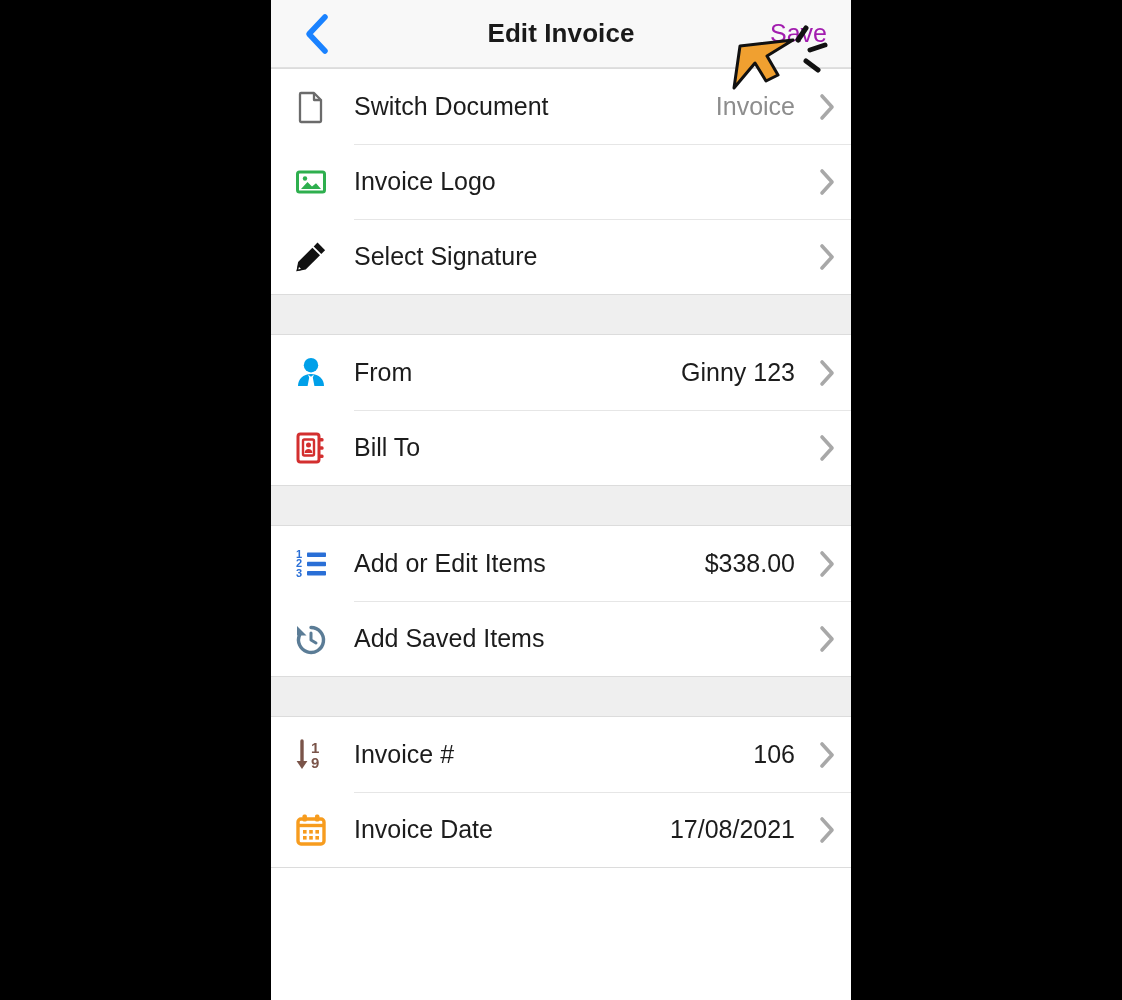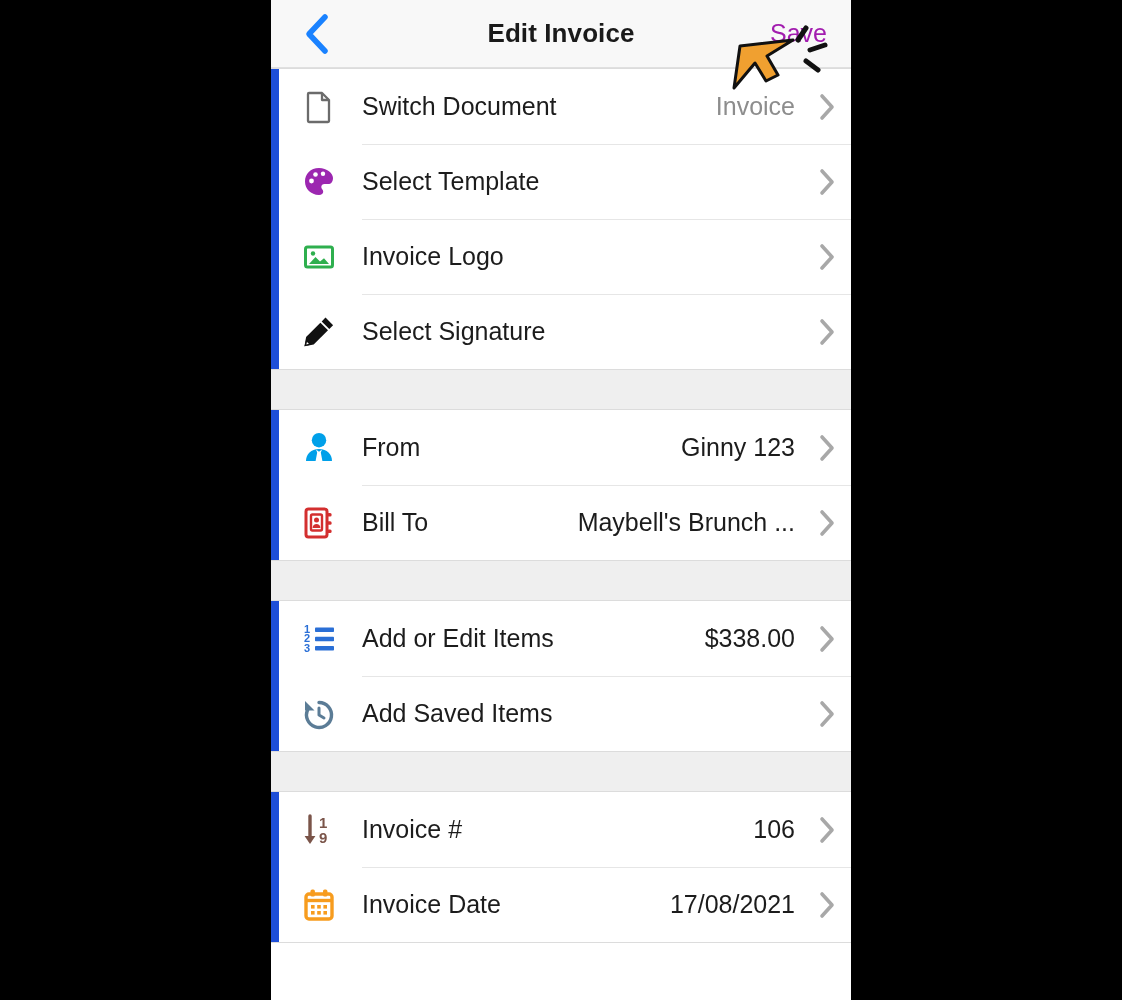--- a/index.html
+++ b/index.html
@@ -63,24 +63,23 @@
     height: 67px;
     display: flex;
     align-items: center;
     font-size: 25px;
     color: #a21caf;
     cursor: pointer;
   }
 
   
   .section {
-    background: #1d4ed8;
+    background: #7dd3fc;
     border-top: 1px solid #dcdcdc;
     border-bottom: 1px solid #dcdcdc;
-    padding-left: 8px;
   }
   .gap {
     height: 39px;
     background: #efefef;
   }
 
   .row {
     position: relative;
     display: flex;
     align-items: center;
@@ -193,37 +192,20 @@
             <div class="row-value muted">Invoice</div>
             <div class="chev">
               <svg xmlns="http://www.w3.org/2000/svg" width="18" height="30" viewBox="0 0 18 30">
                 <polyline points="4,4 14,15 4,26" fill="none" stroke="#a8a8a8" stroke-width="3.6" stroke-linecap="round" stroke-linejoin="round"></polyline>
               </svg>
             </div>
           </div>
           <div class="row">
             <div class="row-icon">
               <svg xmlns="http://www.w3.org/2000/svg" width="36" height="36" viewBox="0 0 36 36">
-                <path d="M18 4 C9.4 4 4 10 4 17.6 C4 25 9.8 31 18 31 c2.6 0 4.2-1.4 4.2-3.3 0-1-.5-1.7-1-2.4-.5-.7-.9-1.3-.9-2.2 0-1.7 1.4-3 3.1-3H27c3.1 0 5-2.4 5-6.1C32 9.2 26 4 18 4 z" fill="#9c27b0"></path>
-                <circle cx="10.5" cy="17" r="2.4" fill="#fff"></circle>
-                <circle cx="14.5" cy="10.5" r="2.3" fill="#fff"></circle>
-                <circle cx="22" cy="9.8" r="2.2" fill="#fff"></circle>
-              </svg>
-            </div>
-            <div class="row-label">Select Template</div>
-            <div class="row-spacer"></div>
-            <div class="chev">
-              <svg xmlns="http://www.w3.org/2000/svg" width="18" height="30" viewBox="0 0 18 30">
-                <polyline points="4,4 14,15 4,26" fill="none" stroke="#a8a8a8" stroke-width="3.6" stroke-linecap="round" stroke-linejoin="round"></polyline>
-              </svg>
-            </div>
-          </div>
-          <div class="row">
-            <div class="row-icon">
-              <svg xmlns="http://www.w3.org/2000/svg" width="36" height="36" viewBox="0 0 36 36">
                 <rect x="4.5" y="8" width="27" height="20" rx="2" fill="#fff" stroke="#2eaf4e" stroke-width="3"></rect>
                 <circle cx="12" cy="14.5" r="2.2" fill="#2eaf4e"></circle>
                 <path d="M8 25 l6.5-7 4.5 4.6 4-3.4 5 5.8 z" fill="#2eaf4e"></path>
               </svg>
             </div>
             <div class="row-label">Invoice Logo</div>
             <div class="row-spacer"></div>
             <div class="chev">
               <svg xmlns="http://www.w3.org/2000/svg" width="18" height="30" viewBox="0 0 18 30">
                 <polyline points="4,4 14,15 4,26" fill="none" stroke="#a8a8a8" stroke-width="3.6" stroke-linecap="round" stroke-linejoin="round"></polyline>
@@ -273,21 +255,20 @@
                 <rect x="10" y="9.5" width="11" height="16" rx="1.4" fill="#fff" stroke="#d32f2f" stroke-width="2.4"></rect>
                 <circle cx="15.5" cy="15" r="2.5" fill="#d32f2f"></circle>
                 <path d="M11.6 23 c0-2.6 1.8-4 3.9-4 s3.9 1.4 3.9 4 z" fill="#d32f2f"></path>
                 <rect x="26" y="8" width="4.6" height="3.4" rx="1.5" fill="#d32f2f"></rect>
                 <rect x="26" y="16.3" width="4.6" height="3.4" rx="1.5" fill="#d32f2f"></rect>
                 <rect x="26" y="24.6" width="4.6" height="3.4" rx="1.5" fill="#d32f2f"></rect>
               </svg>
             </div>
             <div class="row-label">Bill To</div>
             <div class="row-spacer"></div>
-            <div class="row-value">Maybell's Brunch ...</div>
             <div class="chev">
               <svg xmlns="http://www.w3.org/2000/svg" width="18" height="30" viewBox="0 0 18 30">
                 <polyline points="4,4 14,15 4,26" fill="none" stroke="#a8a8a8" stroke-width="3.6" stroke-linecap="round" stroke-linejoin="round"></polyline>
               </svg>
             </div>
           </div>
         </div>
         <div class="gap"></div>
         <div class="section">
           <div class="row">

